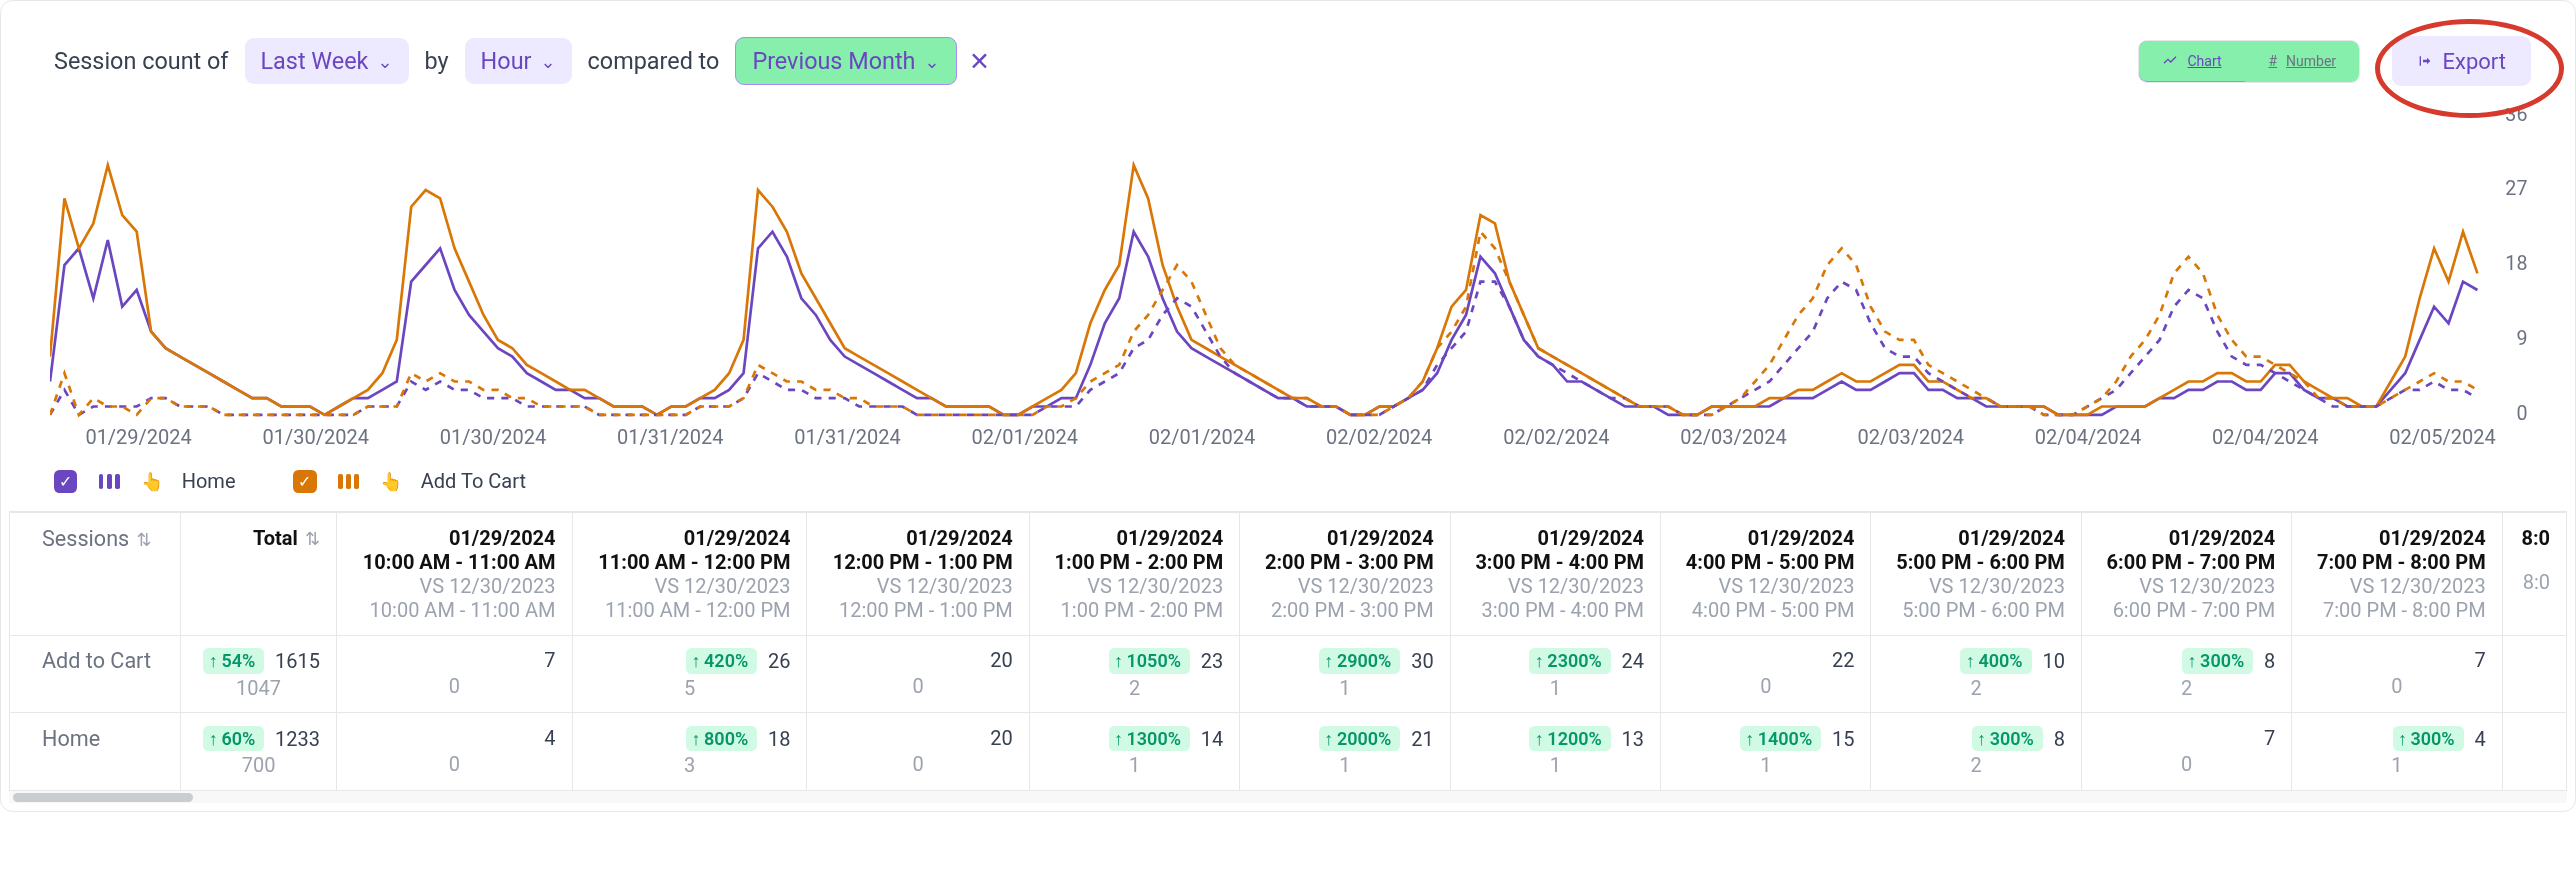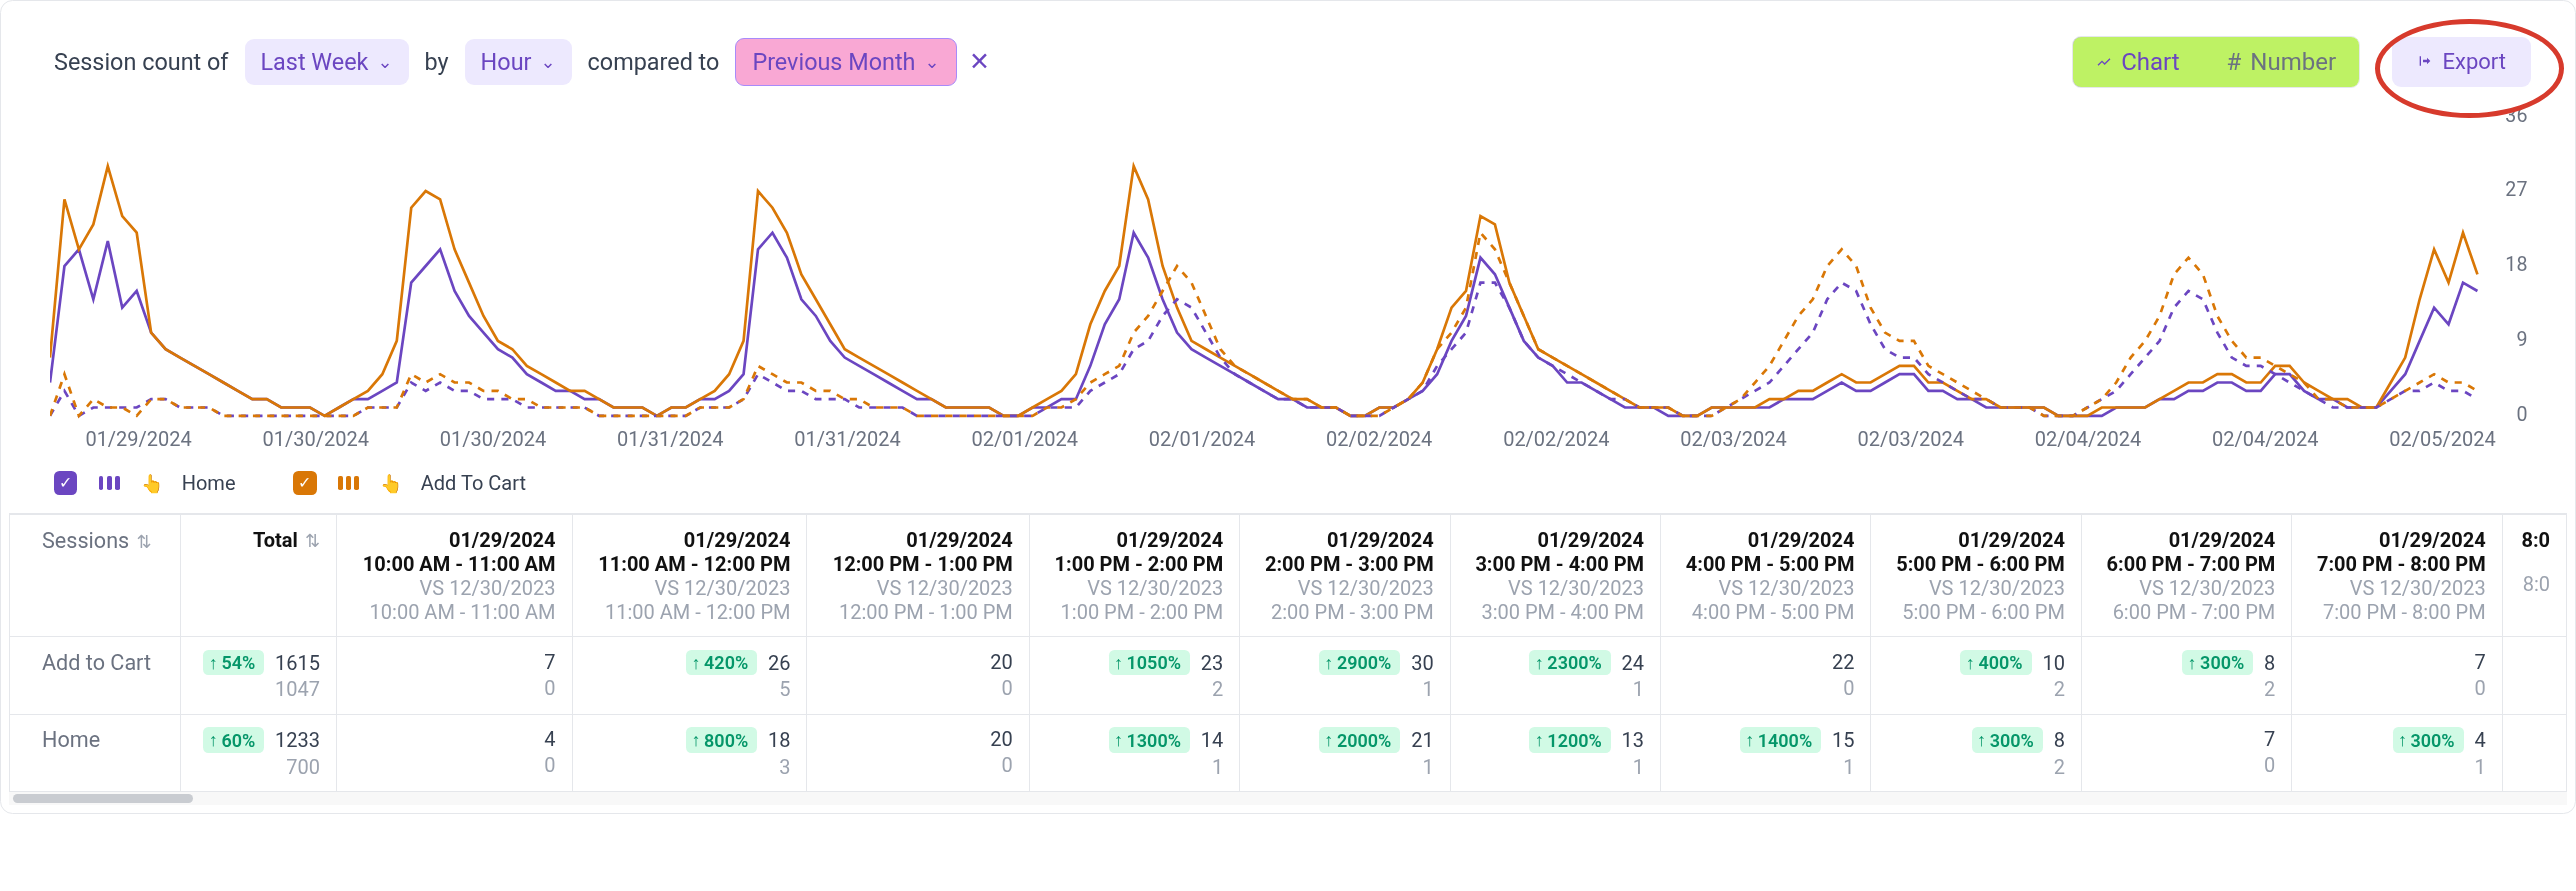--- a/index.html
+++ b/index.html
@@ -49,43 +49,44 @@
     gap: 9px;
     padding: 9px 16px;
     border-radius: 9px;
     cursor: pointer;
   }
   .pill-purple-fill {
     background: var(--purple-light);
     color: var(--purple);
   }
   .pill-purple-outline {
-    background: #f9a8d4;
+    background: #86efac;
     color: var(--purple);
     border: 1.8px solid var(--purple-border);
   }
   .chev { font-size: 18px; color: inherit; }
   .close-x { color: var(--purple); font-size: 25px; cursor: pointer; margin-left: -3.6px; }
   .spacer { flex: 1; }
   .seg {
     display: inline-flex;
     border: 0.9px solid var(--border);
     border-radius: 9px;
     overflow: hidden;
   }
   .seg-btn {
     display: inline-flex;
     align-items: center;
     gap: 9px;
     padding: 10.8px 23.4px;
-    font-size: 24px;
+    font-size: 14px;
     cursor: pointer;
     border-right: 0.9px solid var(--border);
     color: var(--gray);
-    background: #bef264;
+    background: #86efac;
+    text-decoration: underline;
   }
   .seg-btn:last-child { border-right: none; }
   .seg-btn.active {
     color: var(--purple);
     border: 1.8px solid var(--purple-border);
     border-radius: 9px 0 0 9px;
     margin: -0.9px;
   }
   .export-btn {
     display: inline-flex;
@@ -173,21 +174,21 @@
   .row-head {
     text-align: left !important;
     font-weight: 400;
     color: var(--gray);
     width: 171px;
     font-size: 21.6px;
     padding-left: 32px !important;
   }
   .sort-ic { color: var(--text-muted); margin-left: 7.2px; font-size: 18px; }
   .cell {
-    text-align: right;
+    text-align: center;
     vertical-align: top;
     white-space: nowrap;
   }
   .cell .top { display: flex; justify-content: flex-end; align-items: center; gap: 10.8px; }
   .cell .bot { color: var(--text-muted); margin-top: 1.8px; }
   .pct-badge {
     display: inline-flex;
     align-items: center;
     gap: 3.6px;
     background: var(--teal-light);

